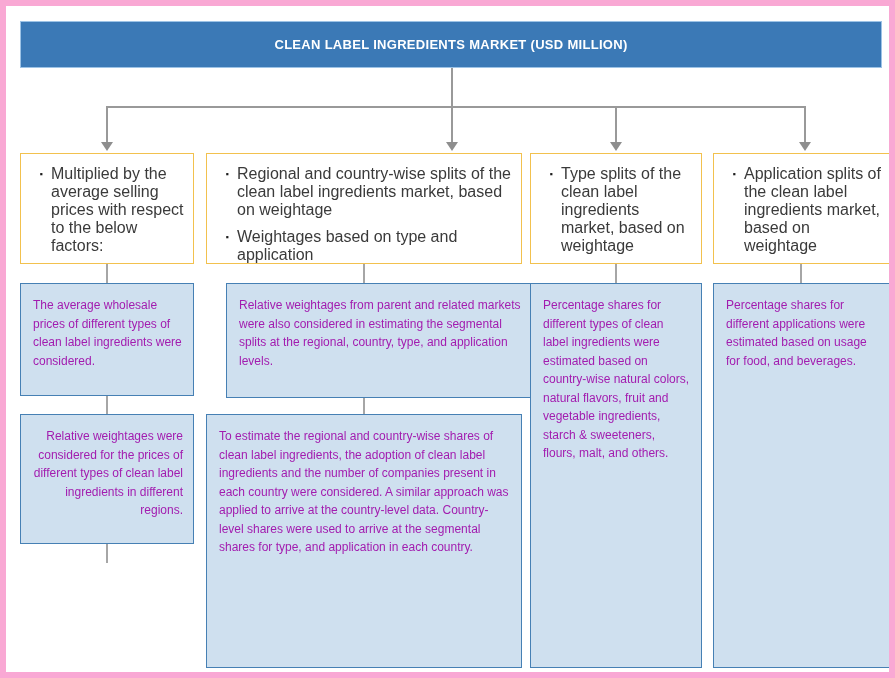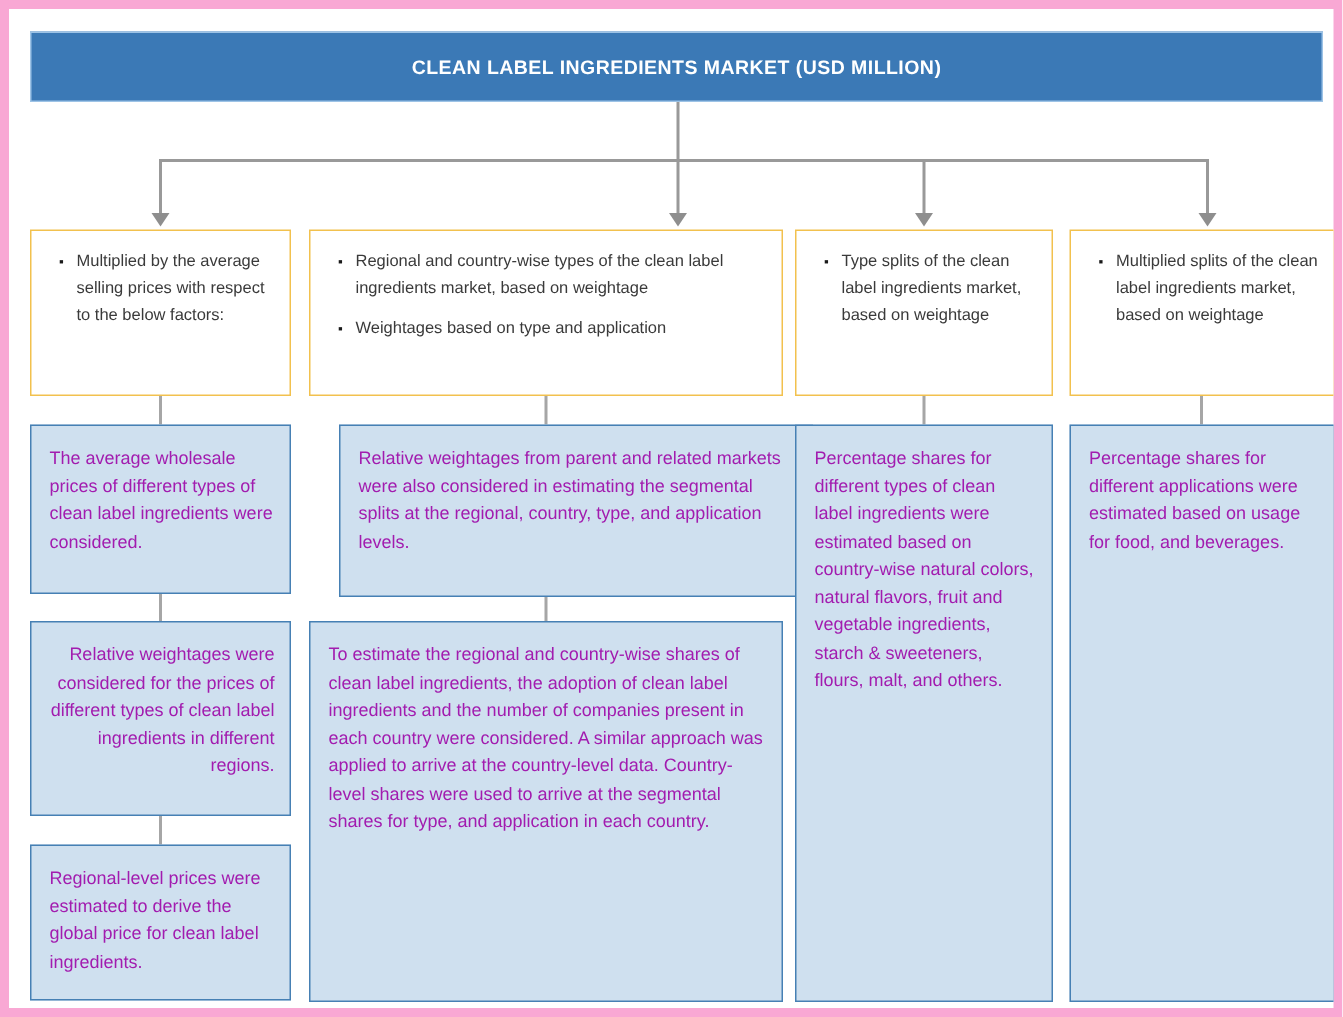--- a/index.html
+++ b/index.html
@@ -58,21 +58,21 @@
   .bullet-row { display: flex; margin-bottom: 9px; }
   .bullet-marker {
     flex: 0 0 20px;
     text-align: center;
     font-size: 9px;
     line-height: 18px;
     color: #1a1a1a;
   }
   .bullet-text {
     flex: 1;
-    font-size: 11px;
+    font-size: 16px;
     line-height: 18px;
     color: #3a3a3a;
   }
 
   
   .bluebox {
     position: absolute;
     background: #cfe0ef;
     border: 1.5px solid #4680b4;
     padding: 12px 10px 8px 12px;
@@ -109,52 +109,51 @@
   <div class="topbox" style="left:14px; width:174px;">
     <div class="bullet-row">
       <span class="bullet-marker">▪</span>
       <span class="bullet-text">Multiplied by the average selling prices with respect to the below factors:</span>
     </div>
   </div>
 
   <div class="topbox" style="left:200px; width:316px;">
     <div class="bullet-row">
       <span class="bullet-marker">▪</span>
-      <span class="bullet-text">Regional and country-wise types of the clean label ingredients market, based on weightage</span>
+      <span class="bullet-text">Regional and country-wise splits of the clean label ingredients market, based on weightage</span>
     </div>
     <div class="bullet-row">
       <span class="bullet-marker">▪</span>
       <span class="bullet-text">Weightages based on type and application</span>
     </div>
   </div>
 
   <div class="topbox" style="left:524px; width:172px;">
     <div class="bullet-row">
       <span class="bullet-marker">▪</span>
       <span class="bullet-text">Type splits of the clean label ingredients market, based on weightage</span>
     </div>
   </div>
 
   <div class="topbox" style="left:707px; width:177px;">
     <div class="bullet-row">
       <span class="bullet-marker">▪</span>
-      <span class="bullet-text">Multiplied splits of the clean label ingredients market, based on weightage</span>
+      <span class="bullet-text">Application splits of the clean label ingredients market, based on weightage</span>
     </div>
   </div>
 
   <div class="vline thin" style="left:100px; top:258px; height:19px;"></div>
   <div class="vline thin" style="left:357px; top:258px; height:19px;"></div>
   <div class="vline thin" style="left:609px; top:258px; height:19px;"></div>
   <div class="vline thin" style="left:794px; top:258px; height:19px;"></div>
 
   <div class="bluebox" style="left:14px; top:277px; width:174px; height:113px;">The average wholesale prices of different types of clean label ingredients were considered.</div>
   <div class="vline thin" style="left:100px; top:390px; height:18px;"></div>
   <div class="bluebox" style="left:14px; top:408px; width:174px; height:130px;text-align:right;">Relative weightages were considered for the prices of different types of clean label ingredients in different regions.</div>
   <div class="vline thin" style="left:100px; top:538px; height:19px;"></div>
-  <div class="bluebox" style="left:14px; top:557px; width:174px; height:104px;">Regional-level prices were estimated to derive the global price for clean label ingredients.</div>
 
   <div class="bluebox" style="left:200px; top:277px; width:316px; height:115px;margin-left:20px;">Relative weightages from parent and related markets were also considered in estimating the segmental splits at the regional, country, type, and application levels.</div>
   <div class="vline thin" style="left:357px; top:392px; height:16px;"></div>
   <div class="bluebox" style="left:200px; top:408px; width:316px; height:254px;">To estimate the regional and country-wise shares of clean label ingredients, the adoption of clean label ingredients and the number of companies present in each country were considered. A similar approach was applied to arrive at the country-level data. Country-level shares were used to arrive at the segmental shares for type, and application in each country.</div>
 
   <div class="bluebox" style="left:707px; top:277px; width:177px; height:385px;">Percentage shares for different applications were estimated based on usage for food, and beverages.</div>
 
   <div class="bluebox" style="left:524px; top:277px; width:172px; height:385px;">Percentage shares for different types of clean label ingredients were estimated based on country-wise natural colors, natural flavors, fruit and vegetable ingredients, starch &amp; sweeteners, flours, malt, and others.</div>
 
 </div>

